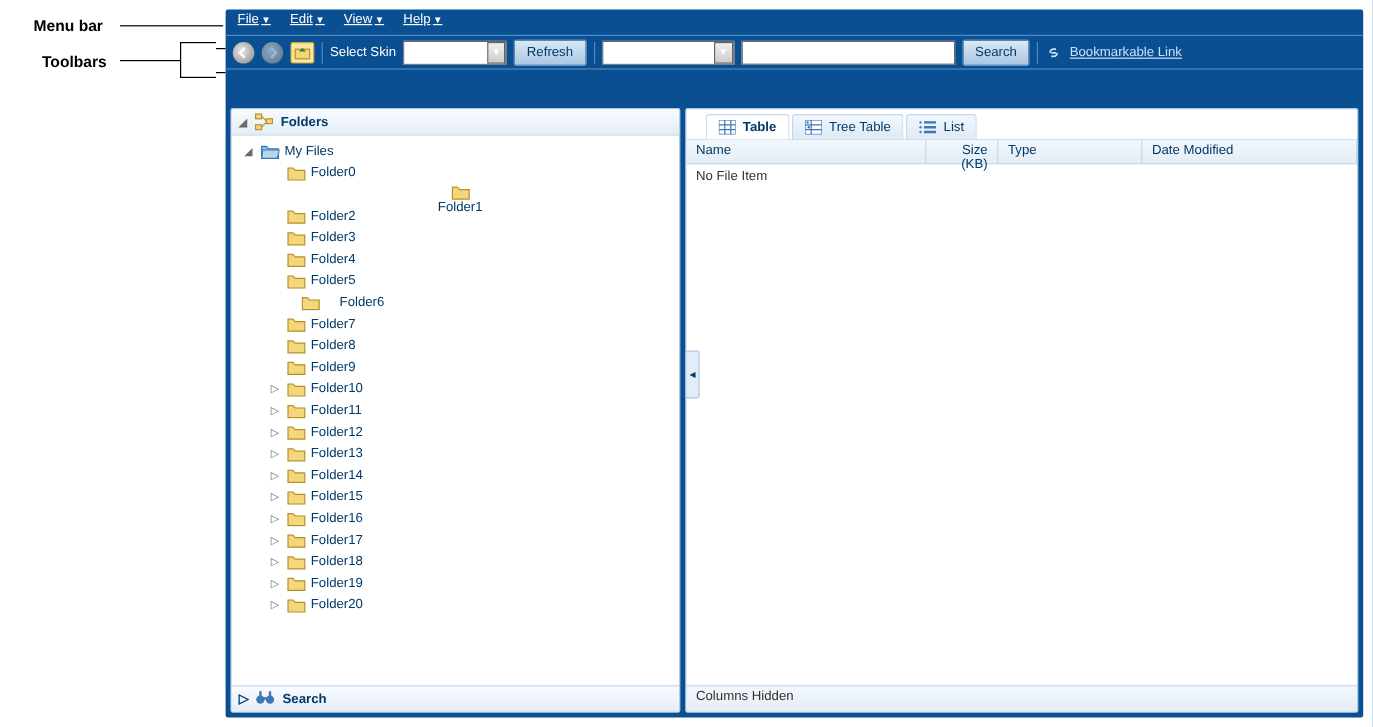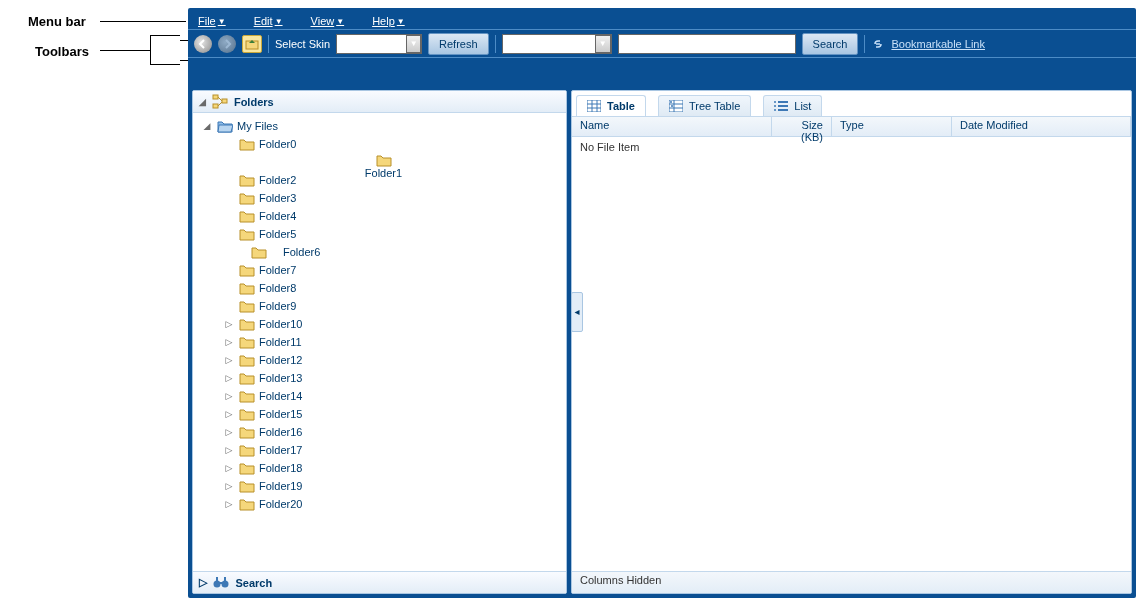--- a/index.html
+++ b/index.html
@@ -4,21 +4,21 @@
 <style>
   * { box-sizing: border-box; margin: 0; padding: 0; }
   body { font-family: Arial, Helvetica, sans-serif; font-size: 11px; background: #fff; width: 1144px; height: 606px; }
 
   .annotation-label { position: absolute; font-weight: bold; font-size: 13px; color: #000; }
   .annotation-line { position: absolute; background: #000; }
   .annotation-bracket { position: absolute; }
 
   .app-frame { position: absolute; left: 188px; top: 8px; width: 948px; height: 590px; background: #0a4f92; border-radius: 2px; }
 
-  .menubar { height: 22px; border-bottom: 1px solid #4d8cc6; display: flex; align-items: flex-end; padding: 0 6px; gap: 20px; color: #fff; }
+  .menubar { height: 22px; border-bottom: 1px solid #4d8cc6; display: flex; align-items: flex-start; padding: 0 6px; gap: 8px; color: #fff; }
   .menubar .menu-item { padding: 2px 4px; cursor: pointer; text-decoration: underline; display: flex; align-items: center; gap: 2px; }
   .menubar .caret { font-size: 8px; text-decoration:none; }
 
   .toolbar1 { height: 28px; display: flex; align-items: center; padding: 0 6px; gap: 6px; color: #fff; border-bottom: 1px solid #4d8cc6; }
   .toolbar1 .sep { width: 1px; height: 18px; background: #4d8cc6; }
   .circle-btn { width: 18px; height: 18px; border-radius: 50%; background: radial-gradient(circle at 40% 40%, #e6e6e6, #888); cursor: pointer; display:flex;align-items:center;justify-content:center; }
   .circle-btn.fwd { opacity:0.6; }
   .up-btn { width:20px; height:18px; background:#f9e7a0; border:1px solid #c9a83b; border-radius:2px; cursor:pointer; position:relative; display:flex;align-items:center;justify-content:center;}
   .label-white { color: #fff; white-space:nowrap; }
   .combo { background: #fff; border: 1px solid #666; height: 20px; position:relative; display:flex; }
@@ -42,21 +42,21 @@
   .panel-header .panel-icon { width:16px;height:16px;display:flex;align-items:center;justify-content:center; }
 
   .tree-body { flex:1; overflow:auto; padding: 4px 0; color:#003a6a; }
   .tree-row { display:flex; align-items:center; height:18px; padding-left: 8px; cursor:pointer; }
   .tree-row .exp { width:12px; text-align:center; font-size:9px; color:#6a6a6a; }
   .tree-row .folder-icon { width:16px; height:14px; margin:0 4px; display:flex;align-items:center;justify-content:center; }
   .tree-label { color:#003a6a; }
 
   .search-footer { background: linear-gradient(#f9fbff,#e3edf7); border-top:1px solid #c3d8ec; height:22px; display:flex; align-items:center; padding:0 6px; gap:6px; color:#003a6a; font-weight:bold; }
 
-  .tabs { height:26px; display:flex; padding:4px 4px 0 4px; gap:12px; border-bottom:1px solid #c3d8ec; }
+  .tabs { height:26px; display:flex; padding:4px 4px 0 16px; gap:2px; border-bottom:1px solid #c3d8ec; }
   .tab { border:1px solid #c3d8ec; border-bottom:none; padding:2px 10px; background:linear-gradient(#f0f6fc,#dfeaf4); display:flex; align-items:center; gap:6px; color:#003a6a; cursor:pointer; border-radius:3px 3px 0 0; }
   .tab.active { background:#fff; font-weight:bold; position:relative; z-index:2; }
   .tab .tab-icon { width:14px;height:14px;display:flex;align-items:center;justify-content:center; }
 
   .table-head { display:flex; height:20px; background:linear-gradient(#f3f7fb,#e3edf7); border-bottom:1px solid #c3d8ec; color:#003a6a; }
   .table-head .col { border-right:1px solid #c3d8ec; padding:2px 8px; }
   .table-body { flex:1; padding:4px 8px; color:#333; }
   .table-footer { height:22px; background:linear-gradient(#f3f7fb,#e3edf7); border-top:1px solid #c3d8ec; padding:2px 8px; color:#333; }
 
   .splitter { position:absolute; left:379px; top:40%; width:12px; height:40px; background:#e3edf7; border:1px solid #a9c6e2; border-radius:2px; cursor:pointer; z-index:5; display:flex;align-items:center;justify-content:center;color:#4a6; }

